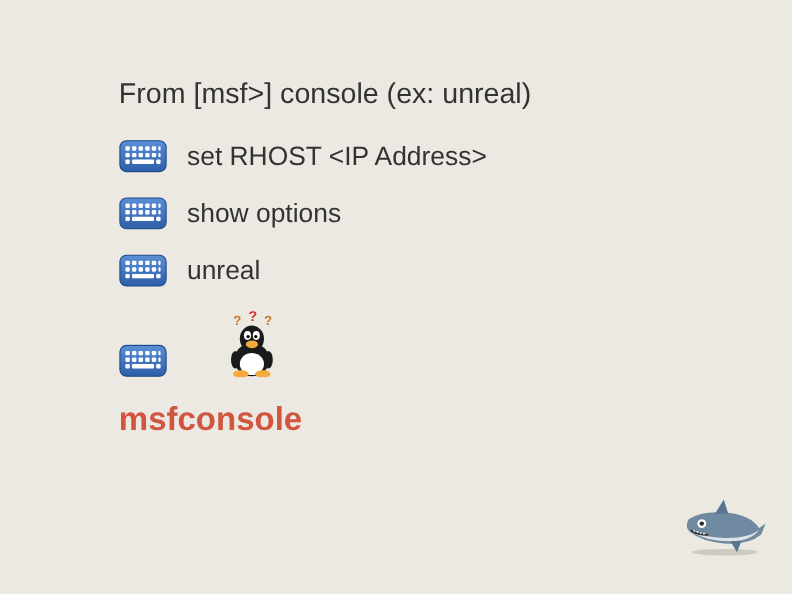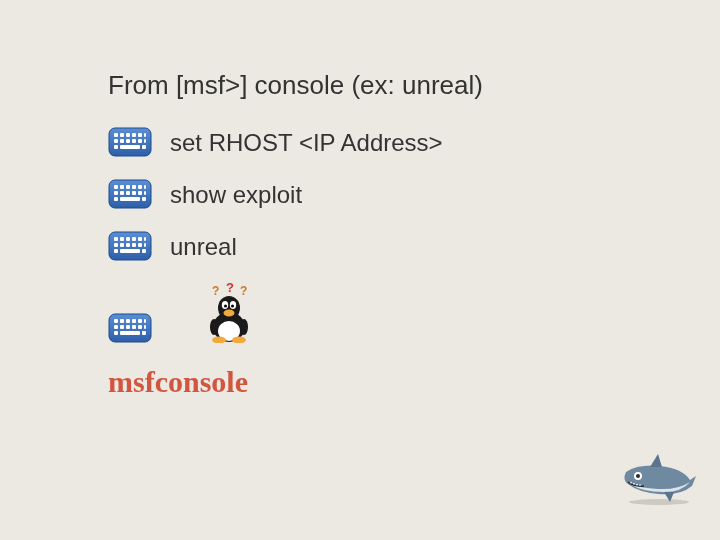--- a/index.html
+++ b/index.html
@@ -42,21 +42,20 @@
   .tux-icon {
     width: 54px;
     height: 60px;
     margin-left: 50px;
   }
   .title {
     font-size: 30px;
     font-weight: bold;
     color: #d1553f;
     margin-top: 18px;
-    font-family: Liberation Serif, serif;
   }
   .shark {
     position: absolute;
     right: 22px;
     bottom: 34px;
     width: 78px;
     height: 54px;
   }
 </style>
 </head>
@@ -114,21 +113,21 @@
             <rect x="18" y="12" width="4" height="4" rx="1"></rect>
             <rect x="24" y="12" width="4" height="4" rx="1"></rect>
             <rect x="30" y="12" width="4" height="4" rx="1"></rect>
             <rect x="36" y="12" width="2" height="4" rx="1"></rect>
           <rect x="6" y="18" width="4" height="4" rx="1"></rect>
             <rect x="12" y="18" width="20" height="4" rx="1"></rect>
             <rect x="34" y="18" width="4" height="4" rx="1"></rect>
         </g>
       </svg>
     </span>
-    <span class="row-text">show exploit</span>
+    <span class="row-text">show options</span>
   </div>
 
   <div class="row">
     <span class="kbd-icon">
       <svg viewBox="0 0 44 30">
         <rect x="1" y="1" width="42" height="28" rx="6" fill="url(#kg1)" stroke="#1d4a8a" stroke-width="1"></rect>
         <g fill="#ffffff">
           <rect x="6" y="6" width="4" height="4" rx="1"></rect>
             <rect x="12" y="6" width="4" height="4" rx="1"></rect>
             <rect x="18" y="6" width="4" height="4" rx="1"></rect>

